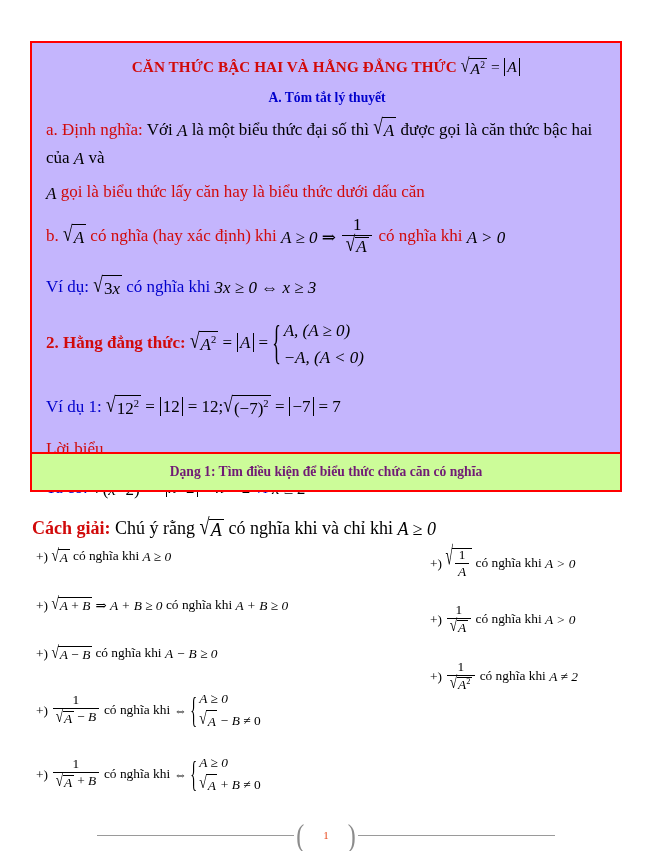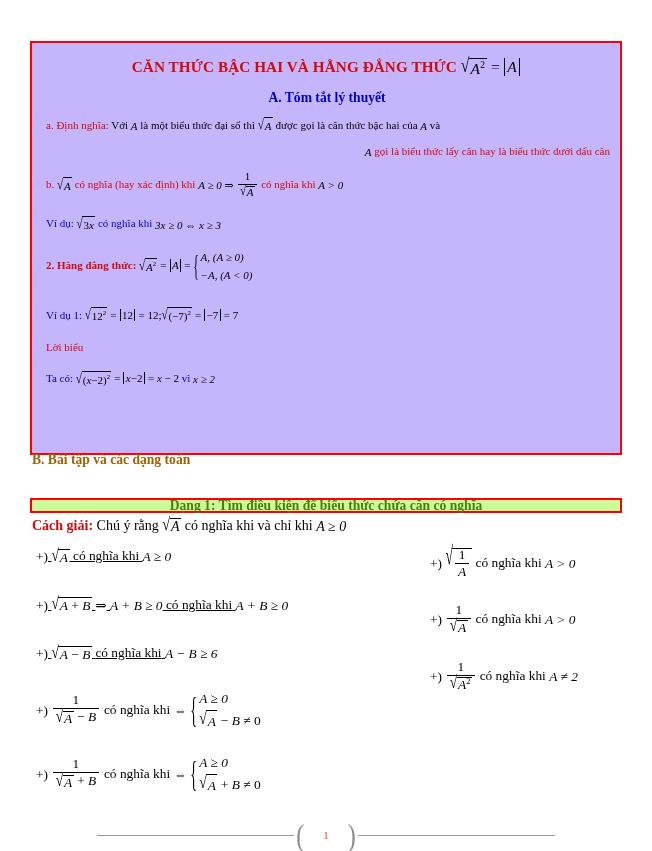--- a/index.html
+++ b/index.html
@@ -133,71 +133,71 @@
     text-align: center;
   }
   .h-red {
     color: #d10a0a;
     font-weight: bold;
     font-size: 13.6px;
     margin: 10px 0 0 2px;
   }
 
   .line {
-    font-size: 11px;
+    font-size: 17px;
     margin: 11px 0 0 4px;
     line-height: 1.5;
   }
   .line .lbl-red { color: #d10a0a; }
   .line .lbl-blue { color: #0000cc; }
   .line .lbl-red-b { color: #d10a0a; font-weight: bold; }
   .red-text { color: #d10a0a; }
   .blue-text { color: #0000cc; }
 
-  .line-2 { margin-top: 8px; text-align: right; }
+  .line-2 { margin-top: 8px; }
 
   .sec-b {
     position: absolute;
     left: 32px;
     top: 452px;
     color: #a16207;
     font-weight: bold;
     font-size: 13.6px;
   }
 
   .dang-banner {
     position: absolute;
     left: 30px;
-    top: 498px;
+    top: 452px;
     width: 592px;
-    height: 15px;
+    height: 40px;
     box-sizing: border-box;
     background: #ccfc99;
     border: 2px solid #ff0000;
-    color: #4d7c0f;
+    color: #701a75;
     font-weight: bold;
     font-size: 13.6px;
     display: flex;
     align-items: center;
     justify-content: center;
   }
 
   .cach-giai {
     position: absolute;
     left: 32px;
     top: 518px;
-    font-size: 14px;
+    font-size: 18px;
   }
   .cach-giai .k { color: #d10a0a; font-weight: bold; }
 
   .cols { position: absolute; left: 0; top: 548px; width: 652px; }
   .col-l { position: absolute; left: 36px; top: 0; width: 390px; }
   .col-r { position: absolute; left: 430px; top: 0; width: 215px; }
   .item { font-size: 13.4px; }
-  .col-l .item { margin-bottom: 31px; text-decoration: underline; }
+  .col-l .item { margin-bottom: 31px; }
   .col-r .item { margin-bottom: 24px; }
   .item .plus { font-style: normal; }
 
   .sys-items { position: absolute; left: 36px; top: 688px; }
   .sys-items .item { margin-bottom: 19px; }
 
   
   .footer {
     position: absolute;
     left: 0;
@@ -332,21 +332,21 @@
       <span class="m up">⇒</span>
       <span class="m">A + B ≥ 0</span>
       <span>có nghĩa khi</span>
       <span class="m">A + B ≥ 0</span>
     </div>
 
     <div class="item">
       <span class="m plus">+)</span>
       <span class="m"><span class="rad"><span class="sign">√</span><span class="body">A<span class="up">&nbsp;−&nbsp;</span>B</span></span></span>
       <span>có nghĩa khi</span>
-      <span class="m">A − B ≥ 6</span>
+      <span class="m">A − B ≥ 0</span>
     </div>
 
   </div>
 
   <div class="col-r">
 
     <div class="item">
       <span class="m plus">+)</span>
       <span class="m"><span class="rad tall"><span class="sign">√</span><span class="body"><span class="frac"><span class="num up">1</span><span class="den">A</span></span></span></span></span>
       <span>có nghĩa khi</span>

